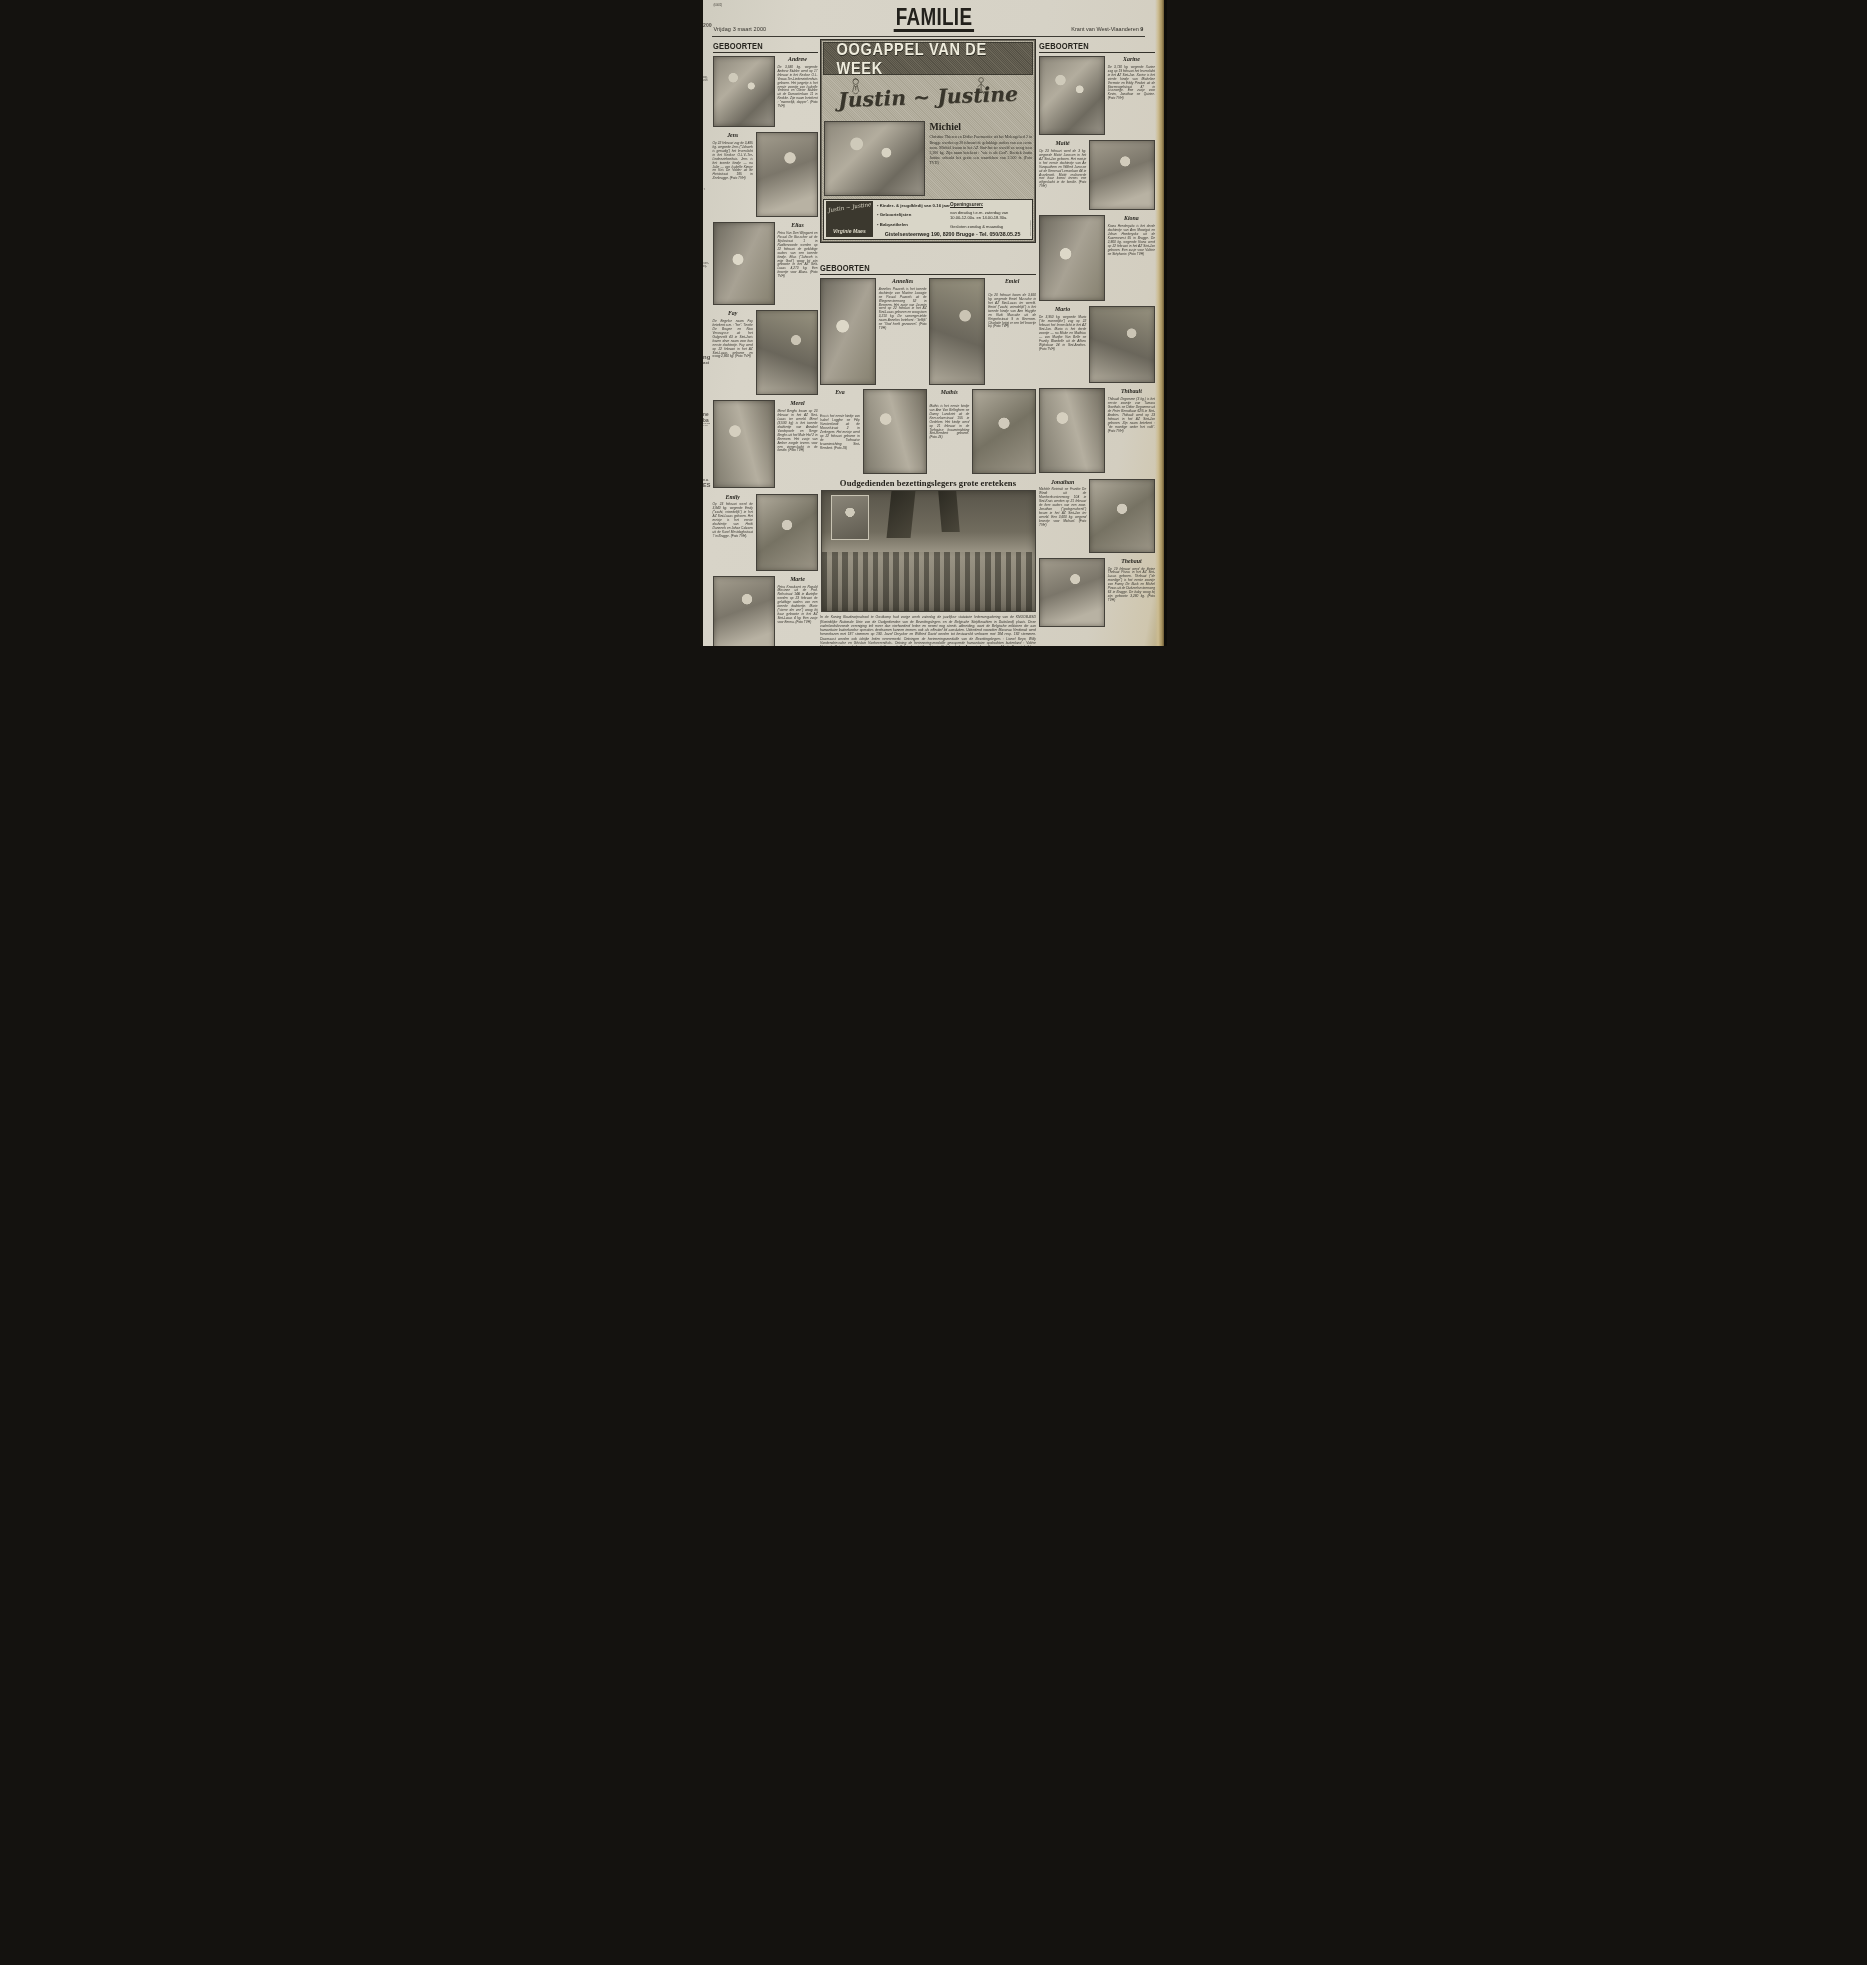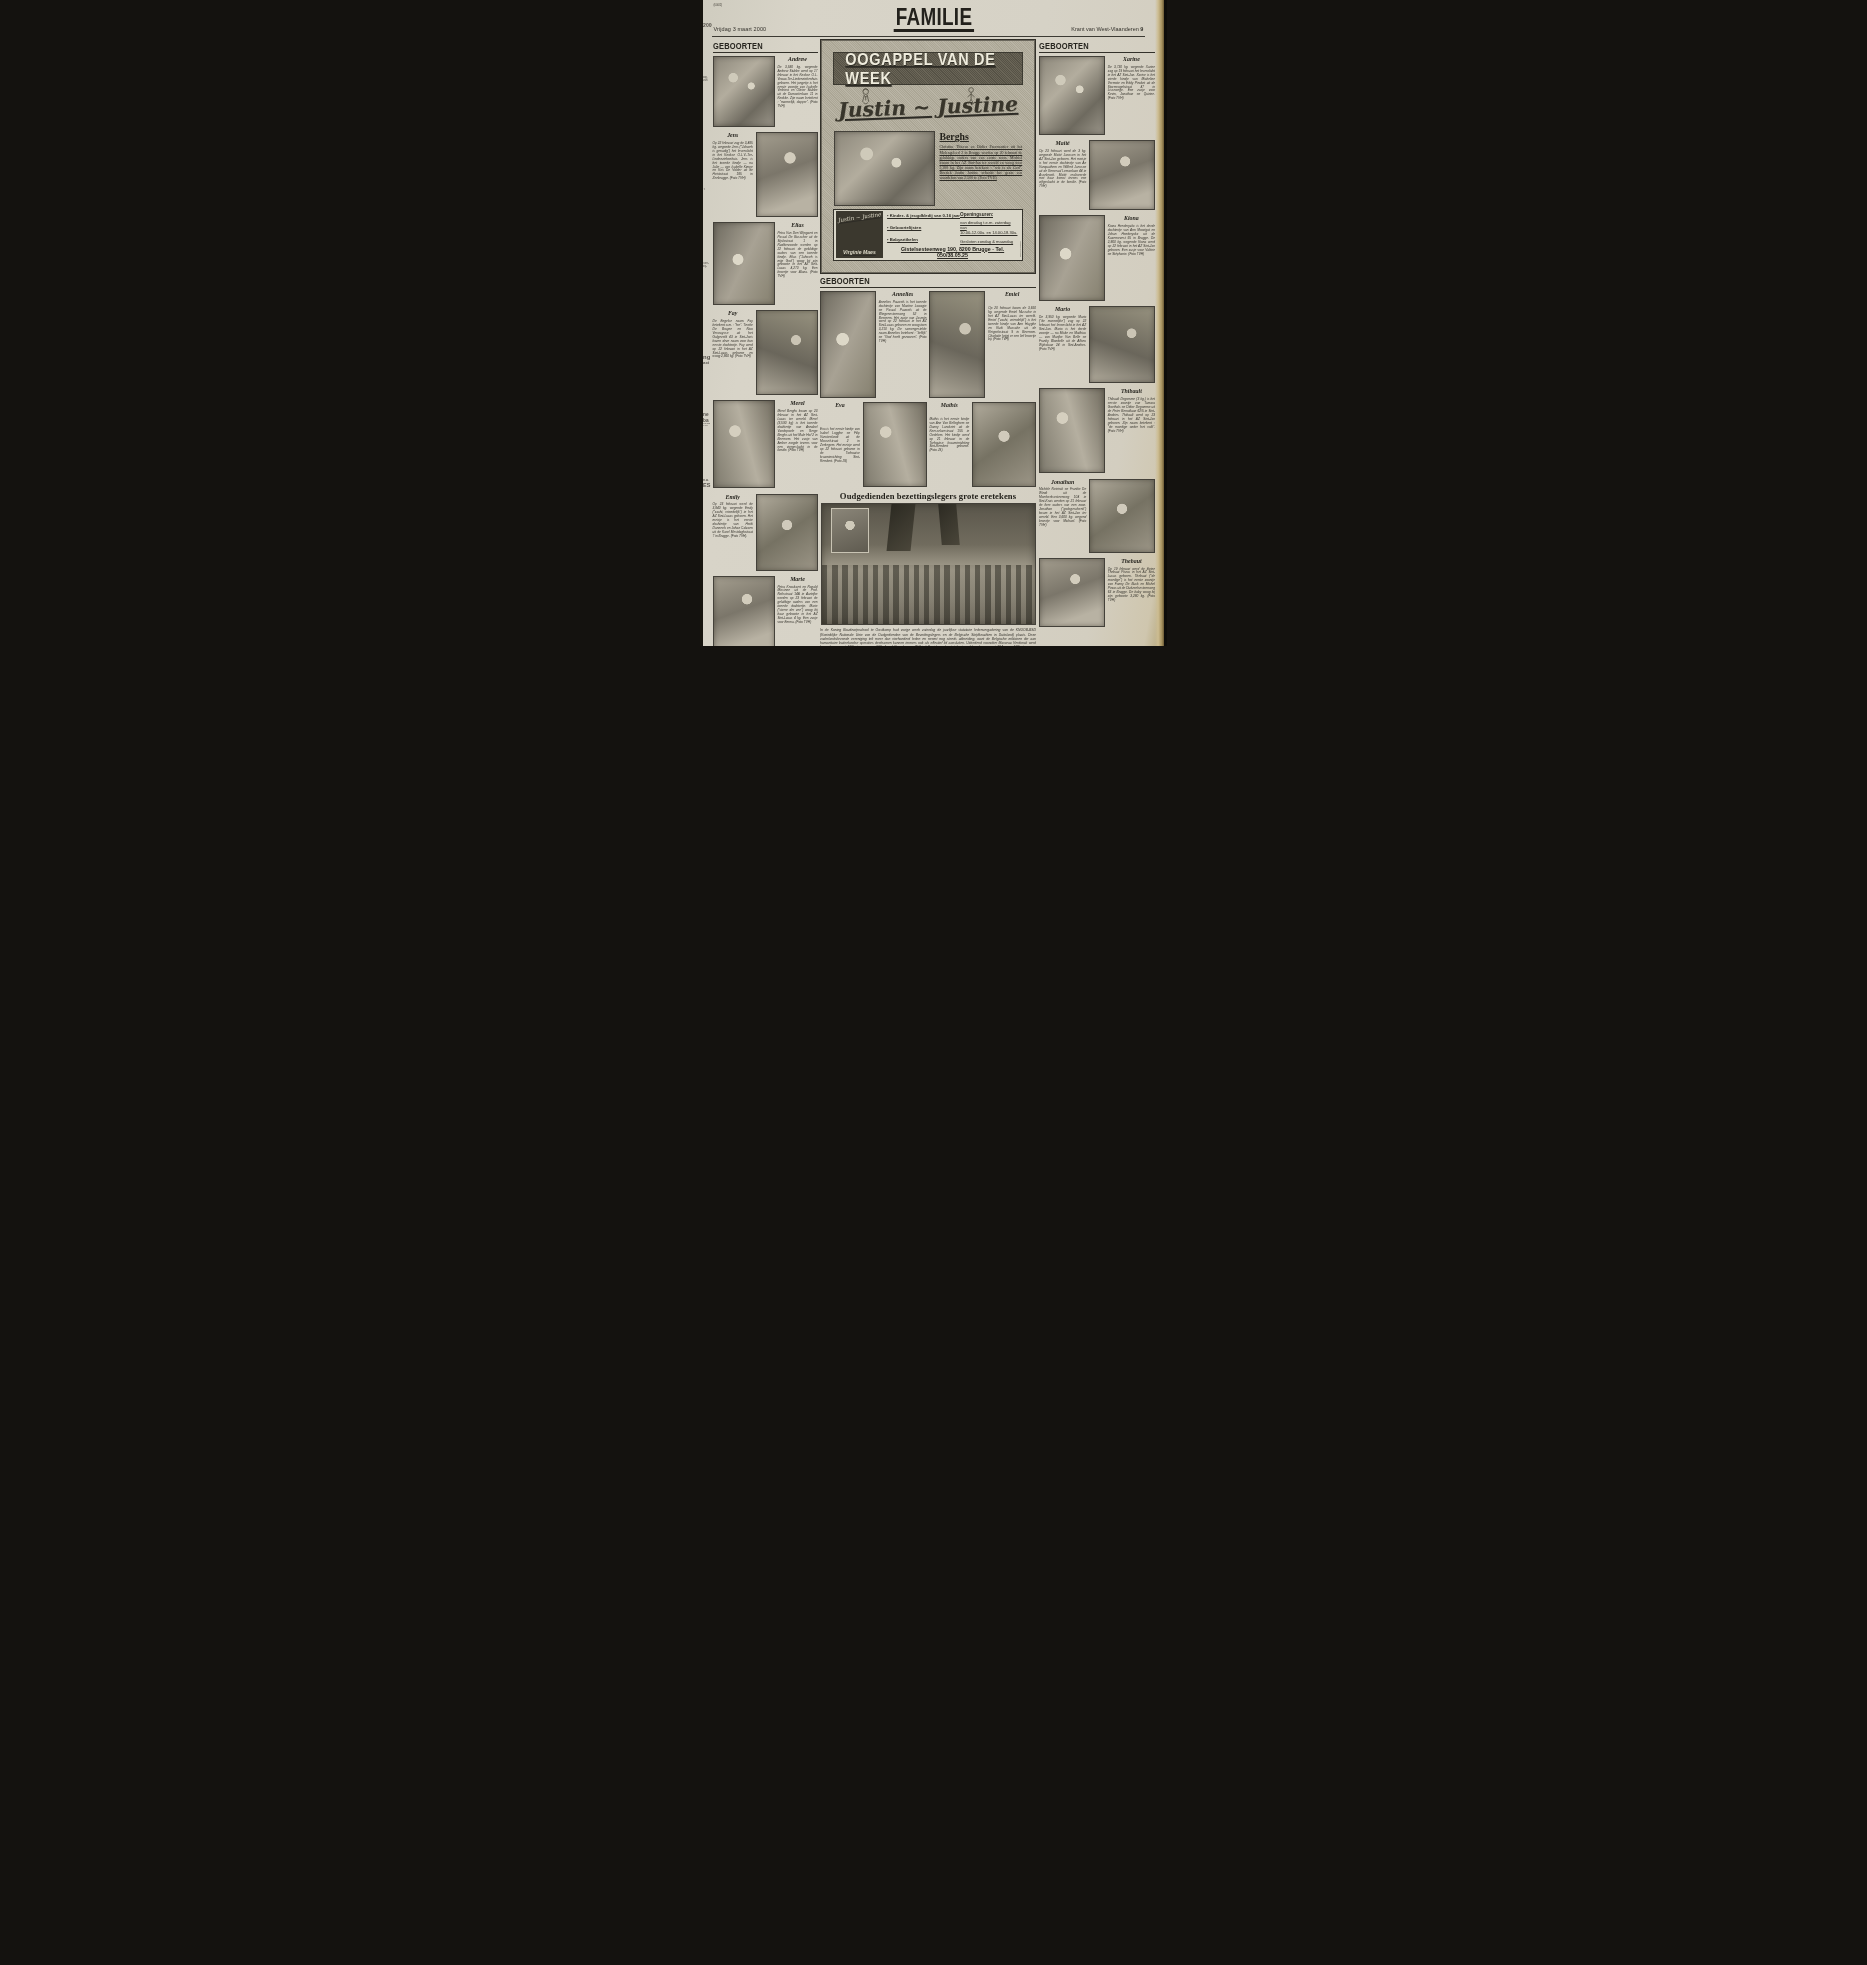--- a/index.html
+++ b/index.html
@@ -41,21 +41,21 @@
   
   .pv1{background:radial-gradient(circle at 32% 30%,#cfcaba 0 7%,rgba(0,0,0,0) 8%),radial-gradient(circle at 62% 42%,#d8d3c3 0 6%,rgba(0,0,0,0) 7%),linear-gradient(135deg,#8d887b,#b3ad9e 38%,#6e6a5f 72%,#9b968a);}
   .pv2{background:radial-gradient(circle at 55% 30%,#d2ccbc 0 8%,rgba(0,0,0,0) 9%),linear-gradient(160deg,#a39d8e,#7b766a 45%,#b8b2a3 80%);}
   .pv3{background:radial-gradient(circle at 40% 45%,#ddd8c8 0 9%,rgba(0,0,0,0) 10%),linear-gradient(115deg,#6f6b60,#a8a294 50%,#85806f);}
   .pv4{background:radial-gradient(circle at 65% 35%,#cac4b4 0 7%,rgba(0,0,0,0) 8%),linear-gradient(200deg,#97927f,#6a665b 55%,#b0aa9b);}
   .pv5{background:radial-gradient(circle at 35% 35%,#d5cfbf 0 8%,rgba(0,0,0,0) 9%),linear-gradient(75deg,#7e7a6d,#b5afa0 55%,#726d60);}
   .pv6{background:radial-gradient(circle at 50% 40%,#d0cabb 0 9%,rgba(0,0,0,0) 10%),linear-gradient(145deg,#b1ab9c,#767263 50%,#9c9687);}
   
   .ad{border:0.8px solid #33312a;outline:0.4px solid #6b675c;outline-offset:-2px;
       background:repeating-linear-gradient(45deg,#b9b4a5 0 0.8px,#aba695 0.8px 1.6px);
-      padding:12px;margin-bottom:0;text-decoration:underline;}
+      padding:2px;margin-bottom:18px;}
   .ad-banner{height:31px;display:flex;align-items:center;justify-content:center;
              background:repeating-linear-gradient(45deg,#565246 0 0.8px,#6a6557 0.8px 1.6px);
              border:0.4px solid #3c3a31;}
   .ad-banner span{transform:scaleX(.88);font-size:16.5px;font-weight:900;letter-spacing:0.8px;
                   color:#efecdd;text-shadow:0.4px 0.8px 0 #2e2c24;}
   .ad-script{position:relative;height:44px;display:flex;align-items:center;justify-content:center;}
   .ad-script .script{font-family:"DejaVu Serif",serif;font-style:italic;font-weight:bold;
                      font-size:20.4px;color:#38352b;transform:rotate(-2deg);text-shadow:0.4px 0.4px 0 #8d887a;}
   .doodle{position:absolute;}
   .ad-feature{display:flex;gap:4.7px;padding:1.6px 0.8px 3.1px 0.8px;}
@@ -207,21 +207,21 @@
         <svg class="doodle" style="right:47px;top:0.8px;" width="10.2" height="19.7" viewBox="0 0 26 50">
           <g fill="none" stroke="#3a372c" stroke-width="1.6">
             <circle cx="13" cy="10" r="6"></circle>
               <path d="M13 16 L13 34 M13 20 L4 28 M13 20 L22 28 M13 34 L6 46 M13 34 L20 46"></path>
           </g>
           </svg>
       </div>
       <div class="ad-feature">
         <div class="photo pv1 feat-photo"></div>
         <div class="feat-text">
-          <h2>Berghs</h2>
+          <h2>Michiel</h2>
           <p>Christine Thieren en Didier Paermentier uit het Molengeleed 2 in Brugge werden op 20 februari de gelukkige ouders van een eerste zoon. Michiel kwam in het AZ Sint-Jan ter wereld en woog toen 3,200 kg. Zijn naam betekent : "wie is als God". Boetiek Justin Justine schenkt het gezin een waardebon van 2.500 fr. (Foto TVH)</p>
         </div>
       </div>
       <div class="ad-shop">
         <div class="shop-logo">
           <div class="script">Justin ~ Justine</div>
           <div class="owner">Virginie Maes</div>
         </div>
         <div class="shop-right">
           <div class="shop-cols">

